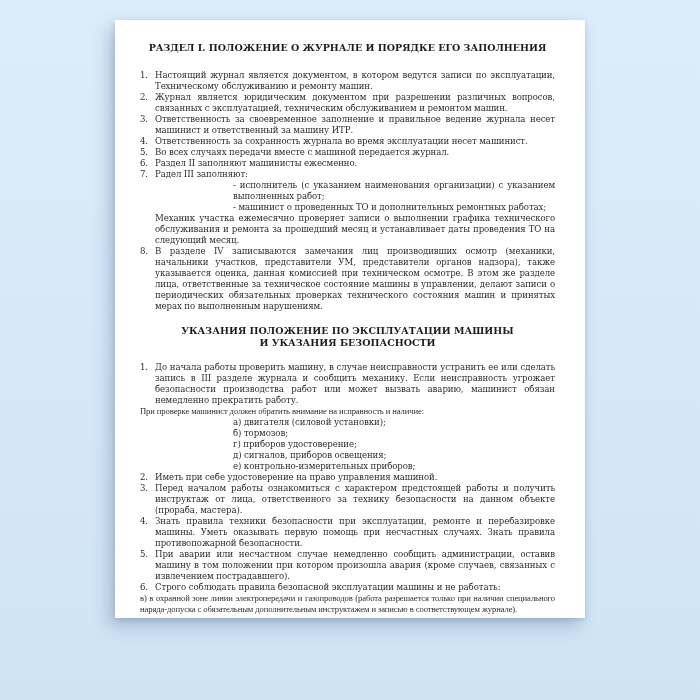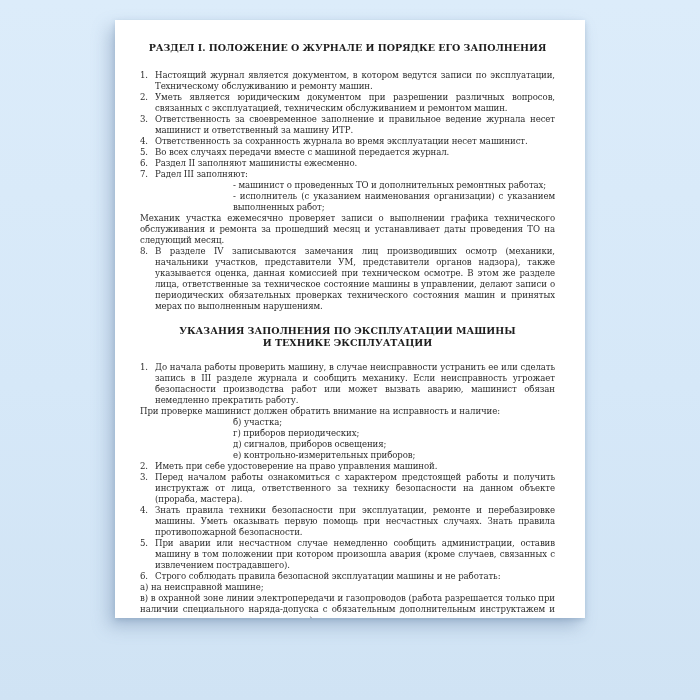--- a/index.html
+++ b/index.html
@@ -64,41 +64,43 @@
     flex: 1;
     text-align: justify;
   }
   .subblock {
     margin-left: 93px;
   }
   .sub {
     text-align: justify;
   }
   .note {
+    margin-left: 15px;
   }
   .fullp {
     text-align: justify;
+    font-family: Liberation Serif, serif;
   }
 </style>
 </head>
 <body>
 
 <div class="stage">
   <div class="paper">
 
     <h1 class="title">РАЗДЕЛ I. ПОЛОЖЕНИЕ О ЖУРНАЛЕ И ПОРЯДКЕ ЕГО ЗАПОЛНЕНИЯ</h1>
 
     <div>
       <div class="li">
         <span class="num">1.</span>
         <span class="txt">Настоящий журнал является документом, в котором ведутся записи по эксплуатации, Техническому обслуживанию и ремонту машин.</span>
       </div>
       <div class="li">
         <span class="num">2.</span>
-        <span class="txt">Уметь является юридическим документом при разрешении различных вопросов, связанных с эксплуатацией, техническим обслуживанием и ремонтом машин.</span>
+        <span class="txt">Журнал является юридическим документом при разрешении различных вопросов, связанных с эксплуатацией, техническим обслуживанием и ремонтом машин.</span>
       </div>
       <div class="li">
         <span class="num">3.</span>
         <span class="txt">Ответственность за своевременное заполнение и правильное ведение журнала несет машинист и ответственный за машину ИТР.</span>
       </div>
       <div class="li">
         <span class="num">4.</span>
         <span class="txt">Ответственность за сохранность журнала во время эксплуатации несет машинист.</span>
       </div>
       <div class="li">
@@ -108,48 +110,49 @@
       <div class="li">
         <span class="num">6.</span>
         <span class="txt">Раздел II заполняют машинисты ежесменно.</span>
       </div>
       <div class="li">
         <span class="num">7.</span>
         <span class="txt">Радел III заполняют:</span>
       </div>
 
       <div class="subblock">
+        <div class="sub">- исполнитель (с указанием наименования организации) с указанием выполненных работ;</div>
         <div class="sub">- машинист о проведенных ТО и дополнительных ремонтных работах;</div>
-        <div class="sub">- исполнитель (с указанием наименования организации) с указанием выполненных работ;</div>
       </div>
 
       <div class="note">Механик участка ежемесячно проверяет записи о выполнении графика технического обслуживания и ремонта за прошедший месяц и устанавливает даты проведения ТО на следующий месяц.</div>
 
       <div class="li">
         <span class="num">8.</span>
         <span class="txt">В разделе IV записываются замечания лиц производивших осмотр (механики, начальники участков, представители УМ, представители органов надзора), также указывается оценка, данная комиссией при техническом осмотре. В этом же разделе лица, ответственные за техническое состояние машины в управлении, делают записи о периодических обязательных проверках технического состояния машин и принятых мерах по выполненным нарушениям.</span>
       </div>
     </div>
 
     <h2 class="title title2">
-      <span>УКАЗАНИЯ ЗАПОЛНЕНИЯ ПО ЭКСПЛУАТАЦИИ МАШИНЫ</span>
-      <span>И ТЕХНИКЕ ЭКСПЛУАТАЦИИ</span>
+      <span>УКАЗАНИЯ ПОЛОЖЕНИЕ ПО ЭКСПЛУАТАЦИИ МАШИНЫ</span>
+      <span>И УКАЗАНИЯ БЕЗОПАСНОСТИ</span>
     </h2>
 
     <div>
       <div class="li">
         <span class="num">1.</span>
         <span class="txt">До начала работы проверить машину, в случае неисправности устранить ее или сделать запись в III разделе журнала и сообщить механику. Если неисправность угрожает безопасности производства работ или может вызвать аварию, машинист обязан немедленно прекратить работу.</span>
       </div>
 
       <div class="fullp">При проверке машинист должен обратить внимание на исправность и наличие:</div>
 
       <div class="subblock">
-        <div class="sub">б) участка;</div>
-        <div class="sub">г) приборов периодических;</div>
+        <div class="sub">а) двигателя (силовой установки);</div>
+        <div class="sub">б) тормозов;</div>
+        <div class="sub">г) приборов удостоверение;</div>
         <div class="sub">д) сигналов, приборов освещения;</div>
         <div class="sub">е) контрольно-измерительных приборов;</div>
       </div>
 
       <div class="li">
         <span class="num">2.</span>
         <span class="txt">Иметь при себе удостоверение на право управления машиной.</span>
       </div>
       <div class="li">
         <span class="num">3.</span>
@@ -161,18 +164,17 @@
       </div>
       <div class="li">
         <span class="num">5.</span>
         <span class="txt">При аварии или несчастном случае немедленно сообщить администрации, оставив машину в том положении при котором произошла авария (кроме случаев, связанных с извлечением пострадавшего).</span>
       </div>
       <div class="li">
         <span class="num">6.</span>
         <span class="txt">Строго соблюдать правила безопасной эксплуатации машины и не работать:</span>
       </div>
 
-      <div class="fullp">а) на неисправной машине;</div>
       <div class="fullp">в) в охранной зоне линии электропередачи и газопроводов (работа разрешается только при наличии специального наряда-допуска с обязательным дополнительным инструктажем и записью в соответствующем журнале).</div>
     </div>
 
   </div>
 </div>
 
 </body></html>

